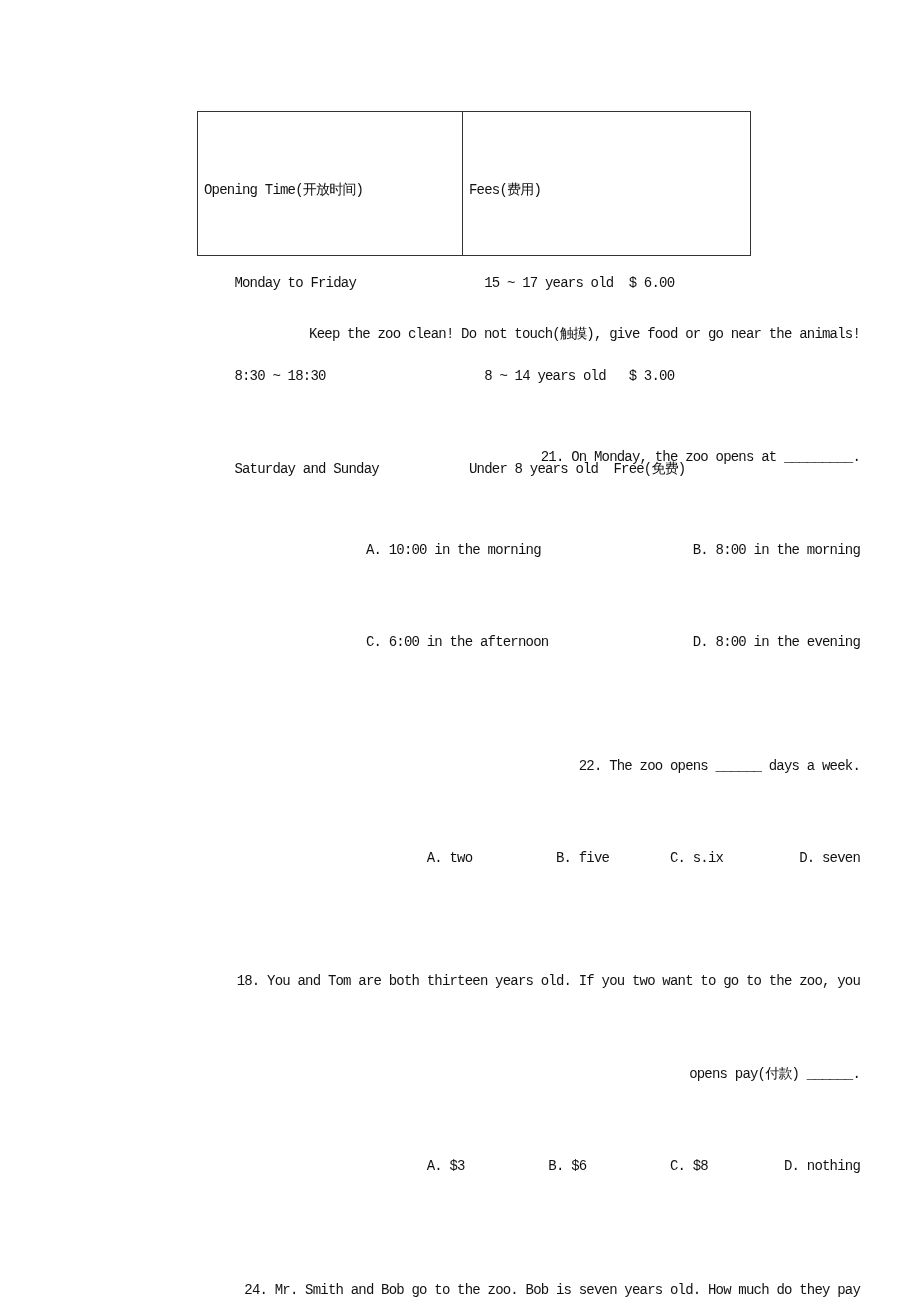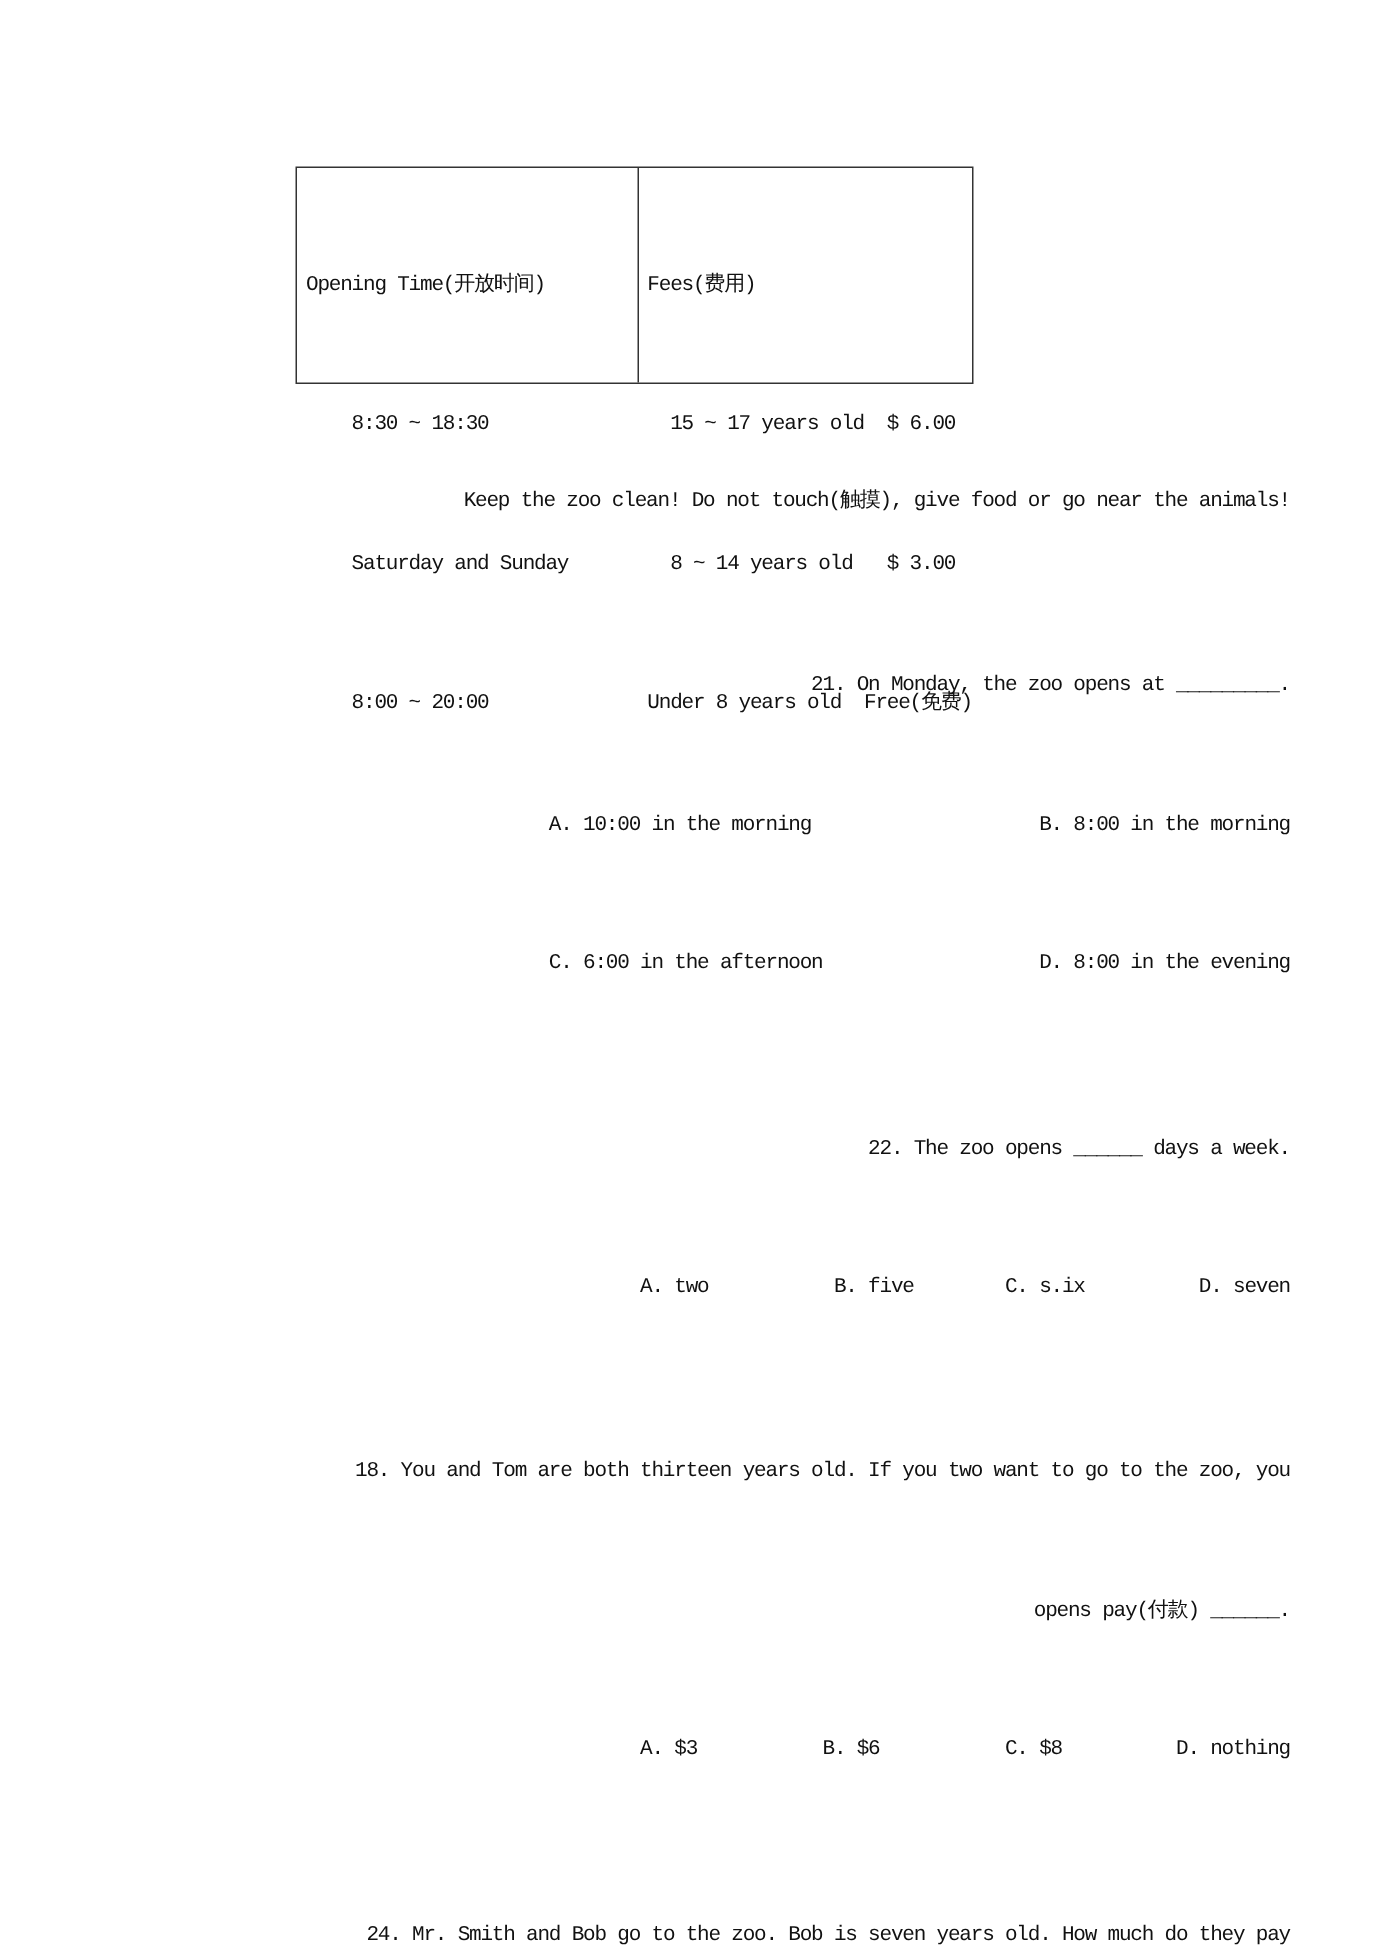--- a/index.html
+++ b/index.html
@@ -4,21 +4,21 @@
 <style>
   * { margin:0; padding:0; box-sizing:border-box; }
   html, body { width:920px; height:1302px; background:#ffffff; }
   body {
     position:relative;
     font-family:"Liberation Mono","DejaVu Sans Mono",monospace;
     color:#111111;
   }
   .zoo-table {
     position:absolute; left:197px; top:111px;
-    width:452px; height:145px;
+    width:554px; height:145px;
     border:1px solid #333333;
     display:flex;
     overflow:visible;
   }
   .zoo-table .col {
     font-size:14px; letter-spacing:-0.8px;
     line-height:31px; white-space:pre;
     padding:1px 0 0 6px;
     overflow:visible;
   }
@@ -31,23 +31,23 @@
     line-height:30.85px; white-space:pre;
   }
   .line { height:30.85px;text-align:right; }
 </style>
 </head>
 <body>
 
 <div class="zoo-table">
   <div class="col col-left">
     <div class="tline">Opening Time(开放时间)</div>
+    <div class="tline">    Monday to Friday</div>
     <div class="tline">    8:30 ~ 18:30</div>
     <div class="tline">    Saturday and Sunday</div>
-    <div class="tline">    8:00 ~ 20:00</div>
   </div>
   <div class="col col-right">
     <div class="tline">Fees(费用)</div>
     <div class="tline">  15 ~ 17 years old  $ 6.00</div>
     <div class="tline">  8 ~ 14 years old   $ 3.00</div>
     <div class="tline">Under 8 years old  Free(免费)</div>
   </div>
 </div>
 
 <div class="body-text">

